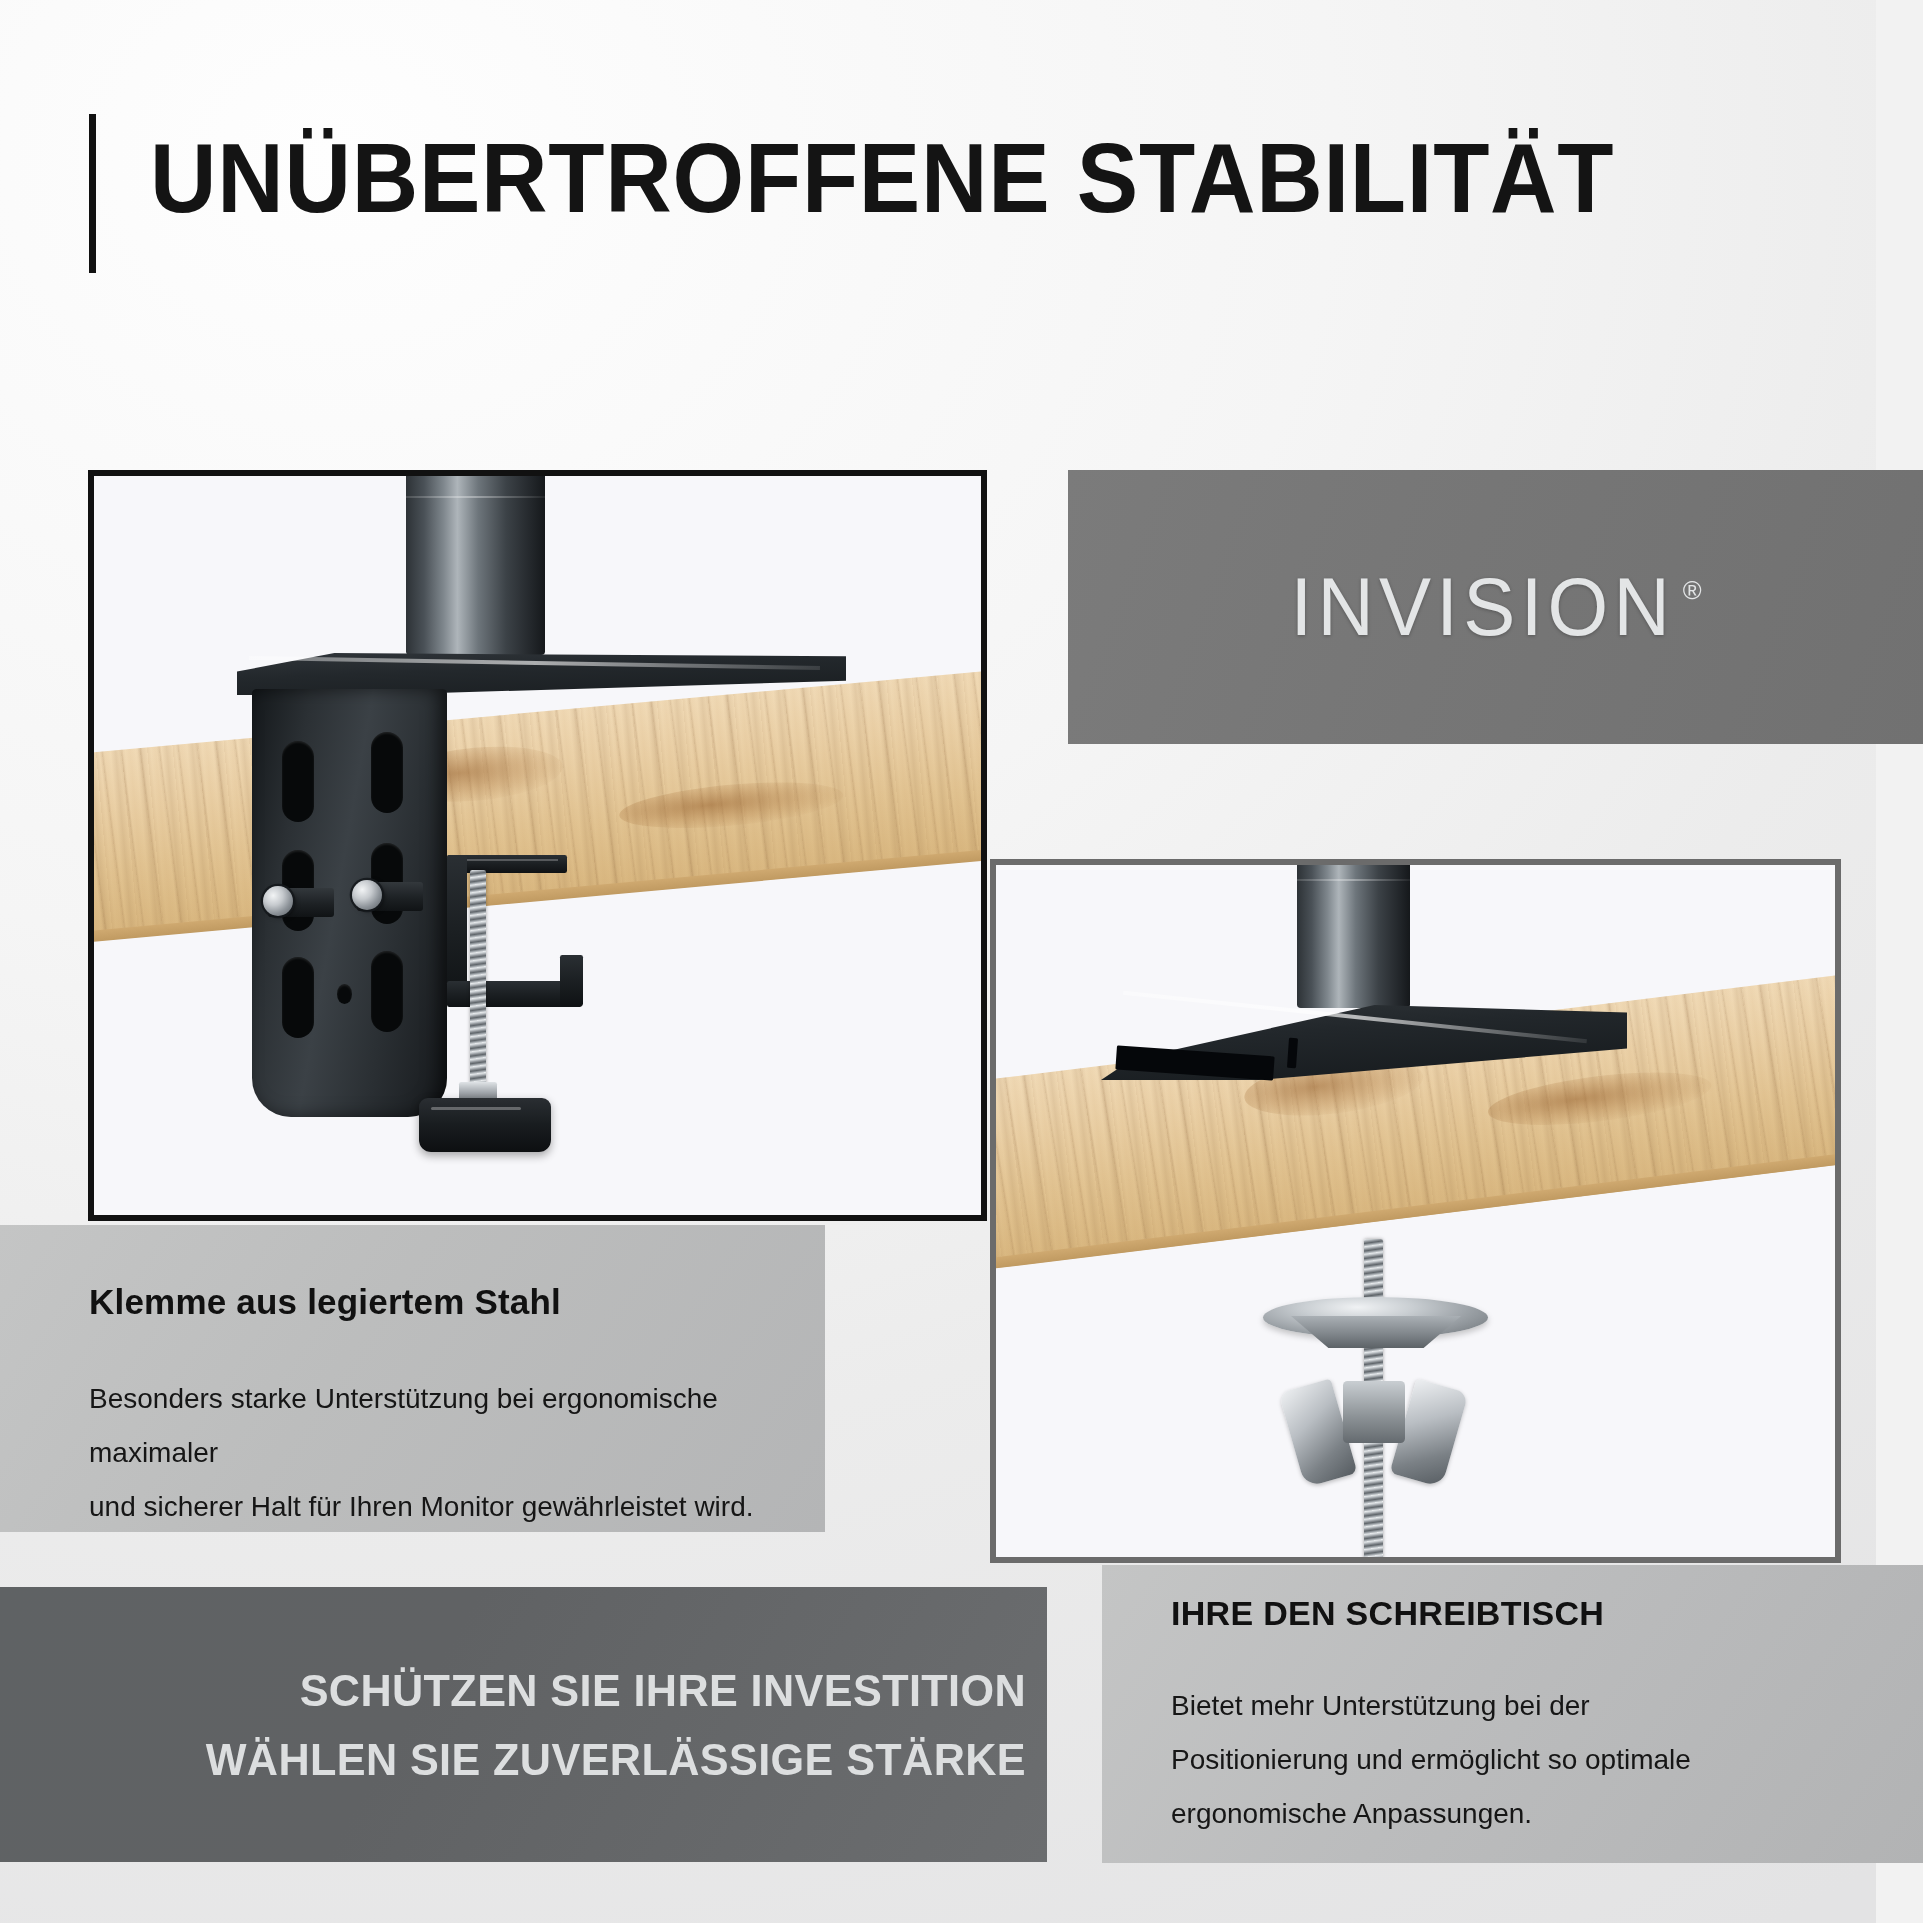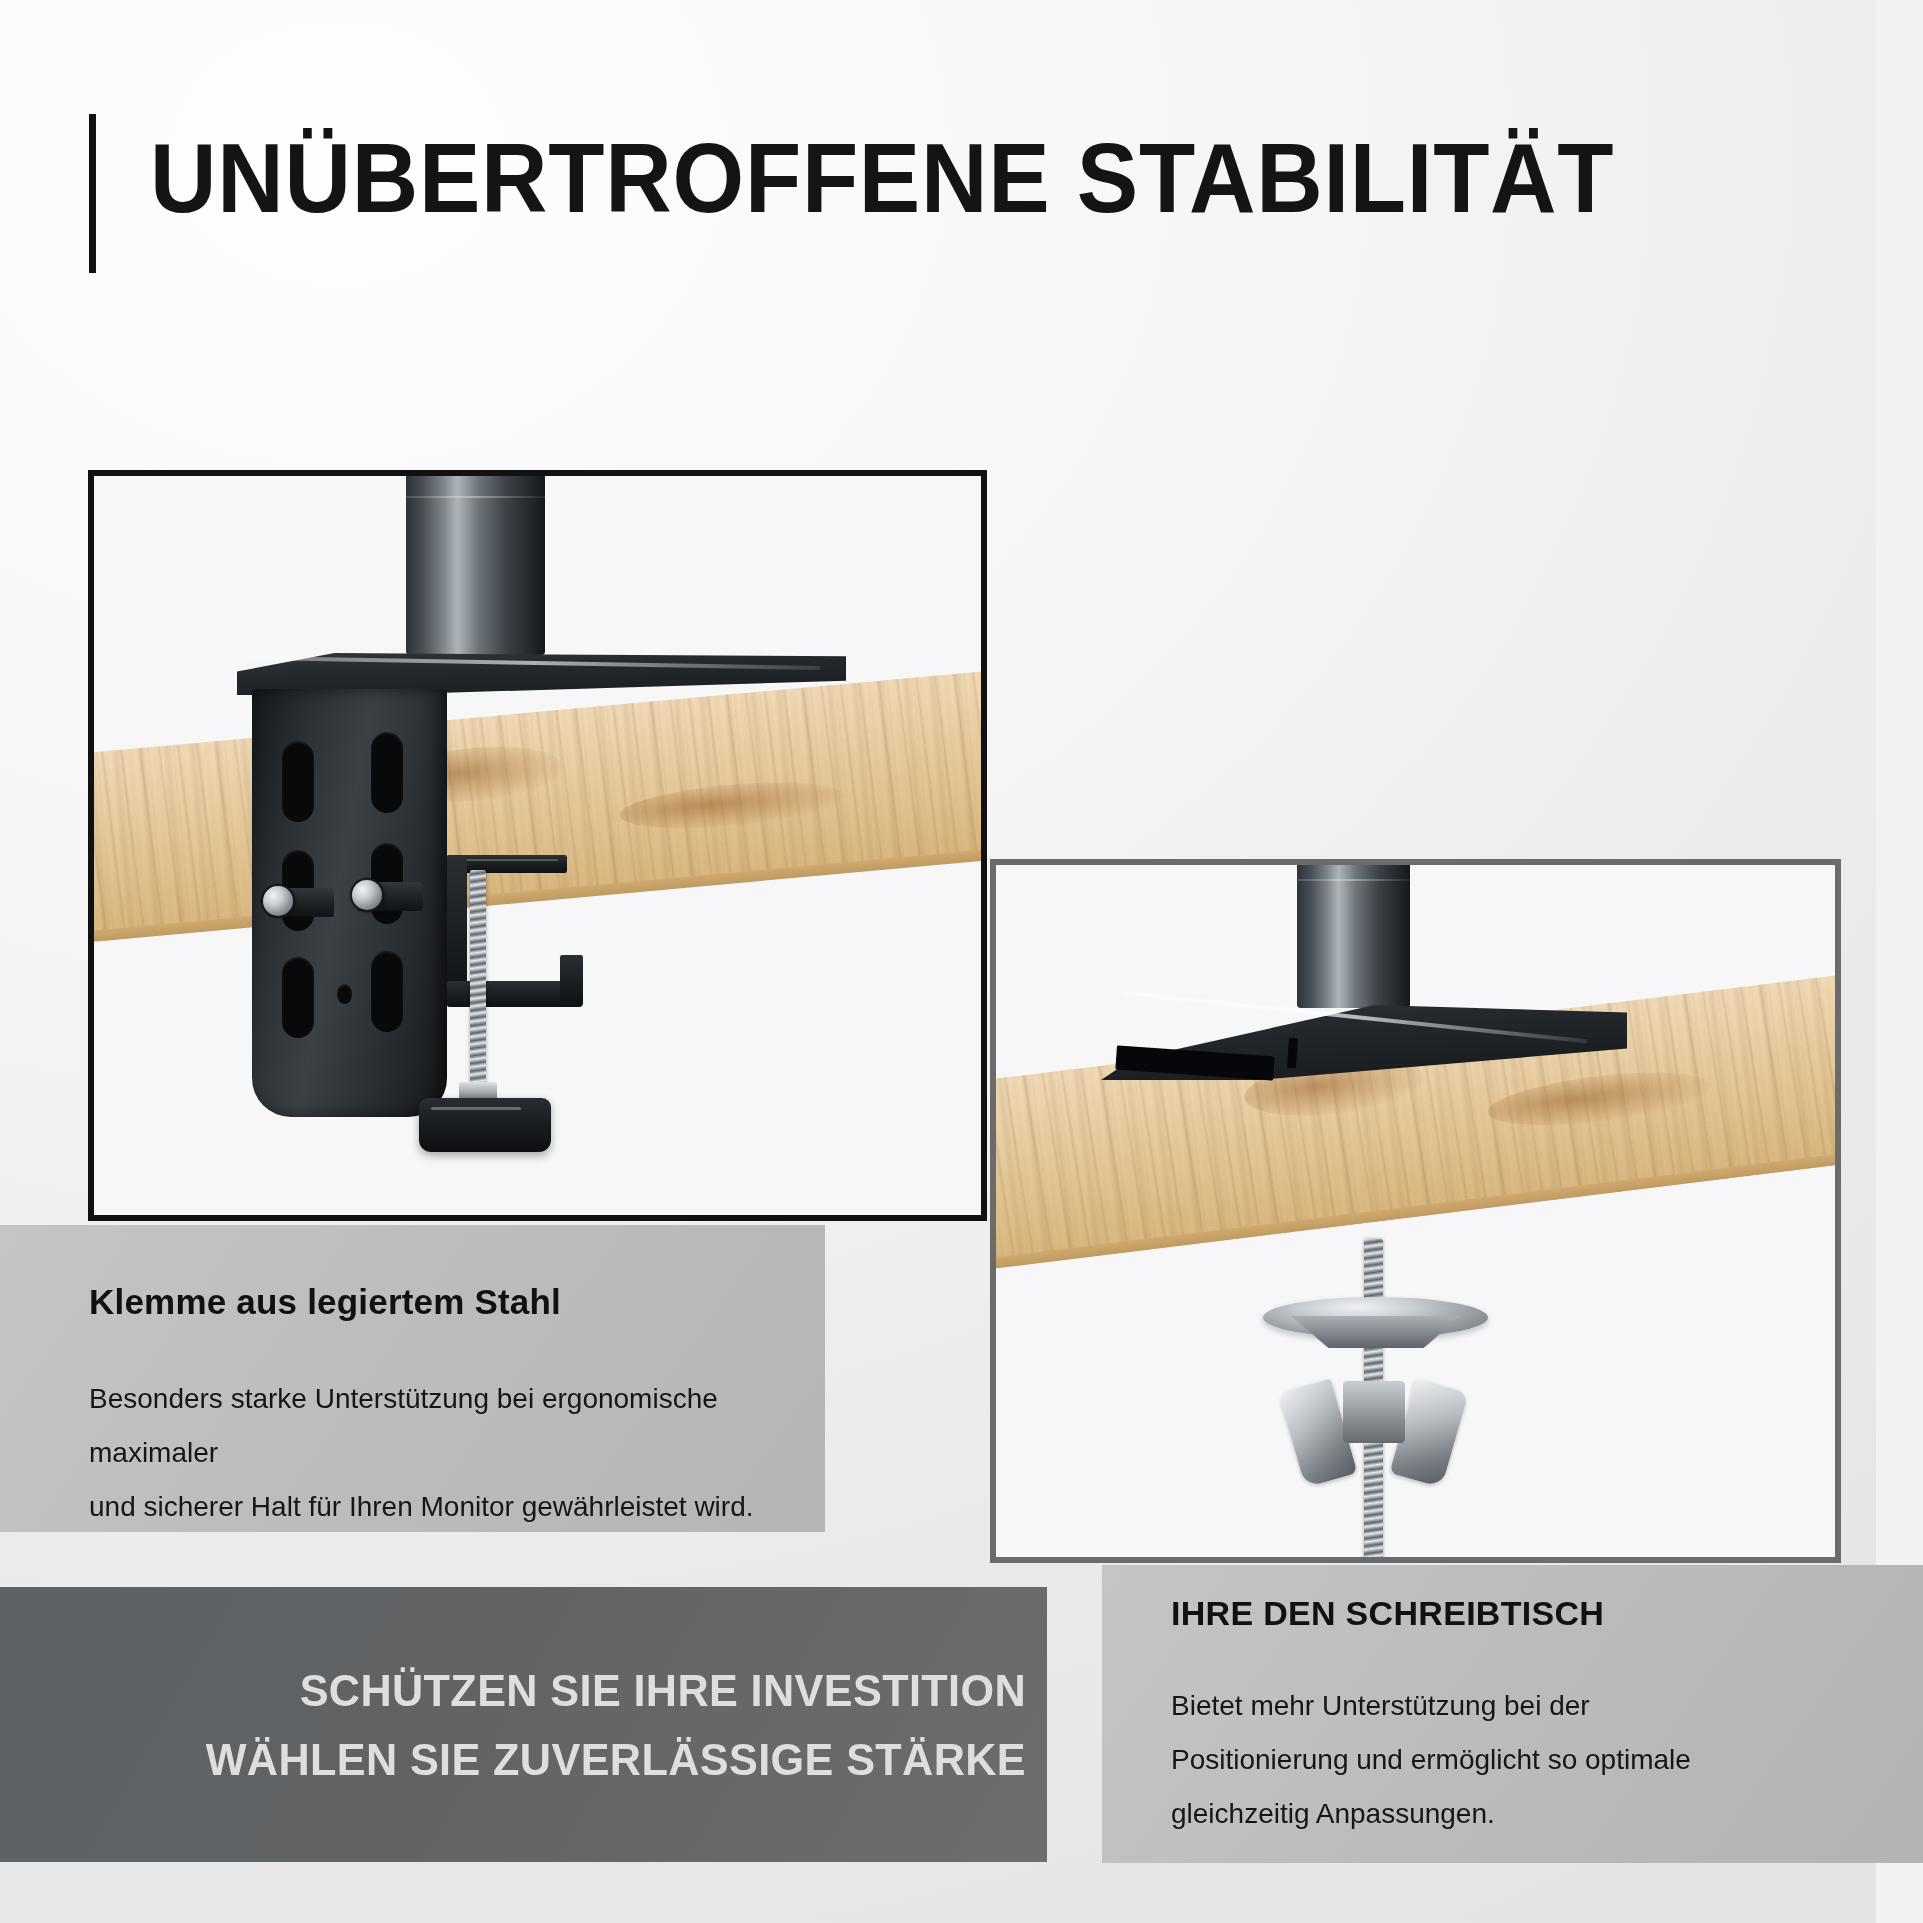--- a/index.html
+++ b/index.html
@@ -300,20 +300,25 @@
 
       <div class="washer" style="left:267px;top:432px;width:225px;height:41px;"></div>
       <div class="washer-skirt" style="left:295px;top:451px;width:170px;height:32px;"></div>
 
       <div class="wing l" style="left:295px;top:519px;width:54px;height:98px;"></div>
       <div class="wing r" style="left:406px;top:519px;width:54px;height:98px;"></div>
       <div class="wing-core" style="left:347px;top:516px;width:62px;height:62px;"></div>
     </div>
   </div>
 
+  <div id="logo-panel">
+    <div class="logo-wrap">
+      <span class="logo-text">INVISION</span><span class="logo-reg" style="position:relative;right:auto;top:-35px;margin-left:7.5px;">®</span>
+    </div>
+  </div>
 
   <div id="panel-clamp-text">
     <div class="heading">Klemme aus legiertem Stahl</div>
     <div class="body">
       <div>Besonders starke Unterstützung bei ergonomische maximaler</div>
       <div>und sicherer Halt für Ihren Monitor gewährleistet wird.</div>
     </div>
   </div>
 
   <div id="panel-cta">
@@ -321,18 +326,18 @@
       <div class="cta-line">SCHÜTZEN SIE IHRE INVESTITION</div>
       <div class="cta-line">WÄHLEN SIE ZUVERLÄSSIGE STÄRKE</div>
     </div>
   </div>
 
   <div id="panel-grommet-text">
     <div class="heading">IHRE DEN SCHREIBTISCH</div>
     <div class="body">
       <div>Bietet mehr Unterstützung bei der</div>
       <div>Positionierung und ermöglicht so optimale</div>
-      <div>gleichzeitig Anpassungen.</div>
+      <div>ergonomische Anpassungen.</div>
     </div>
   </div>
 
 </div>
 
 
 </body></html>

